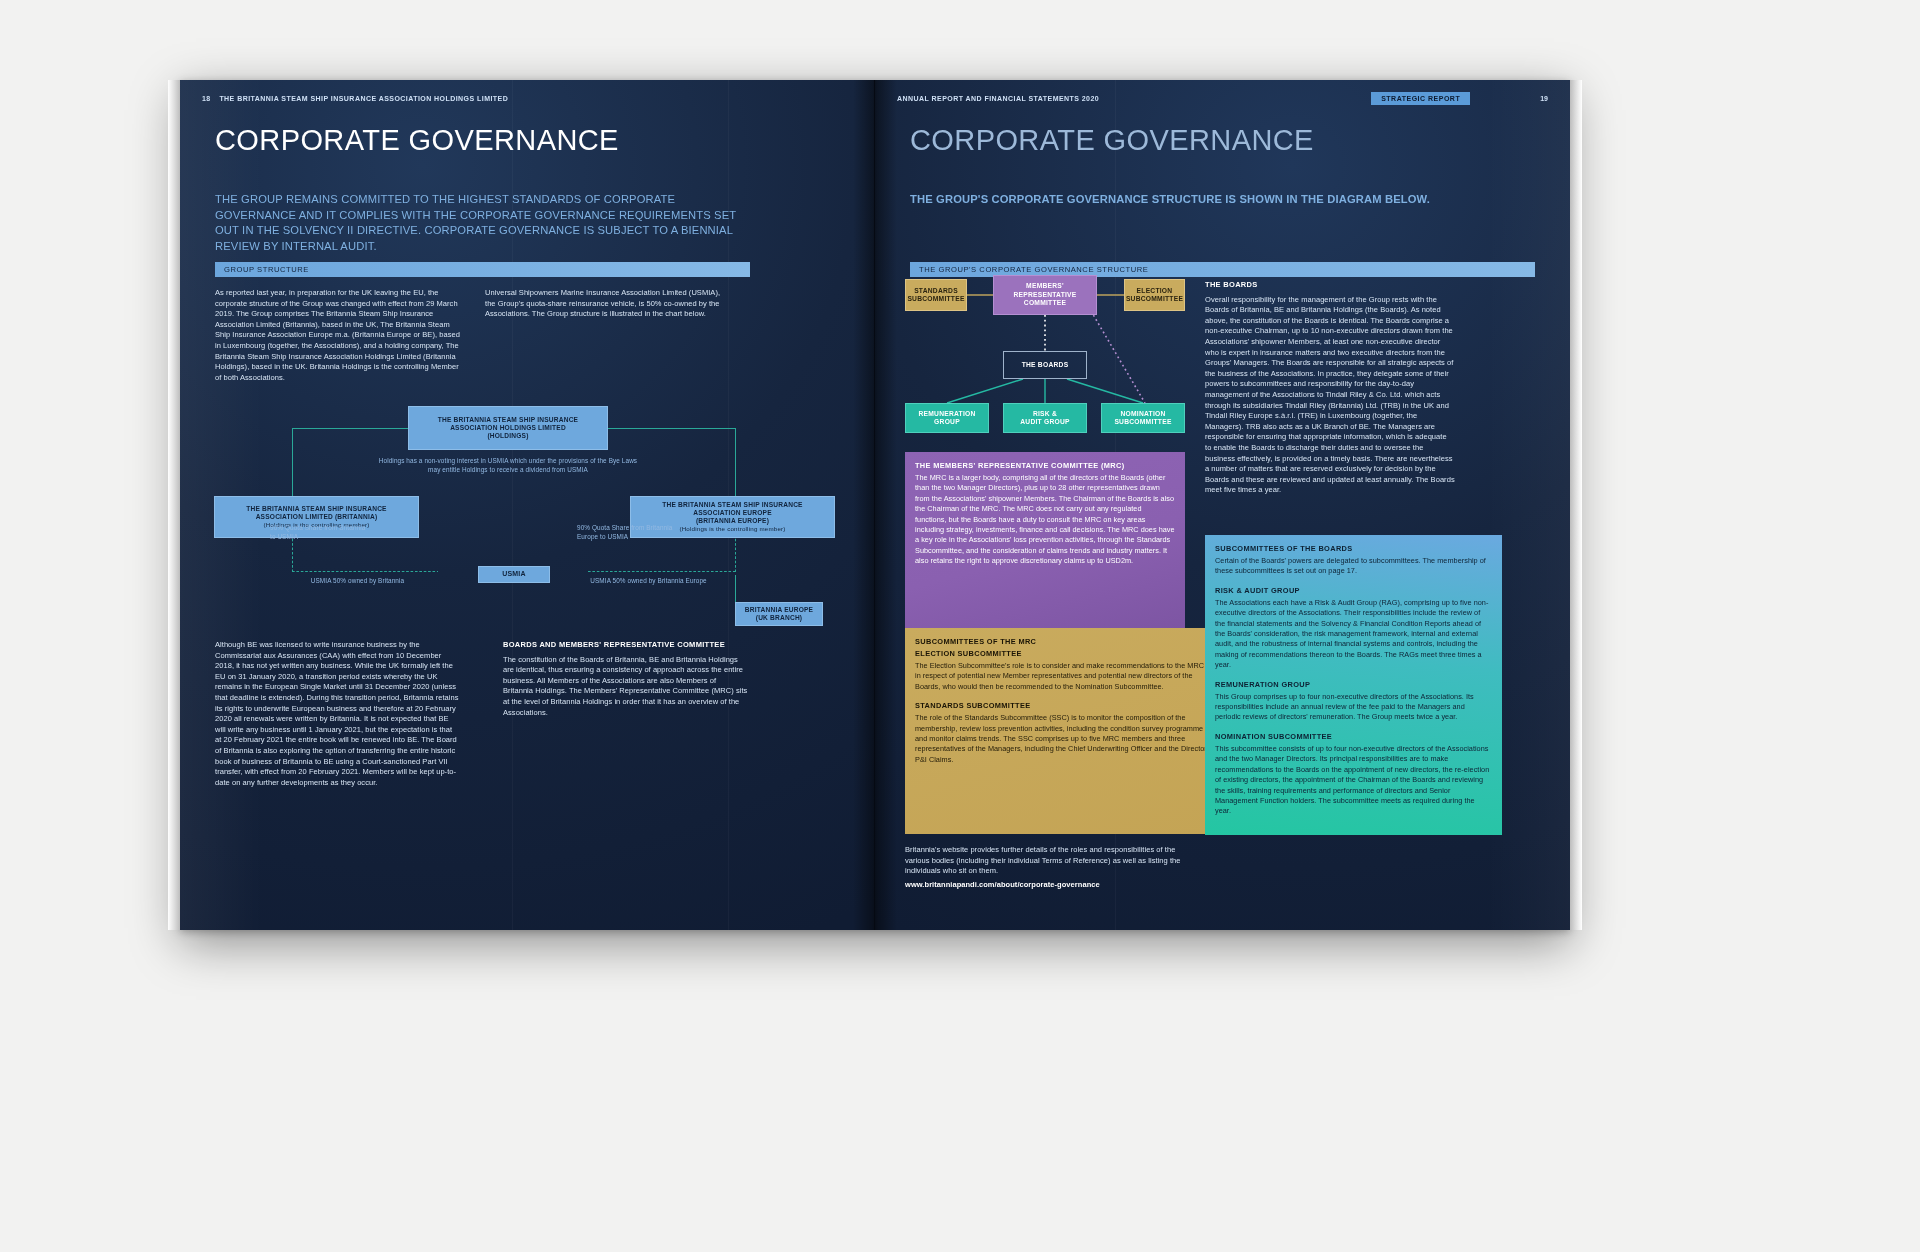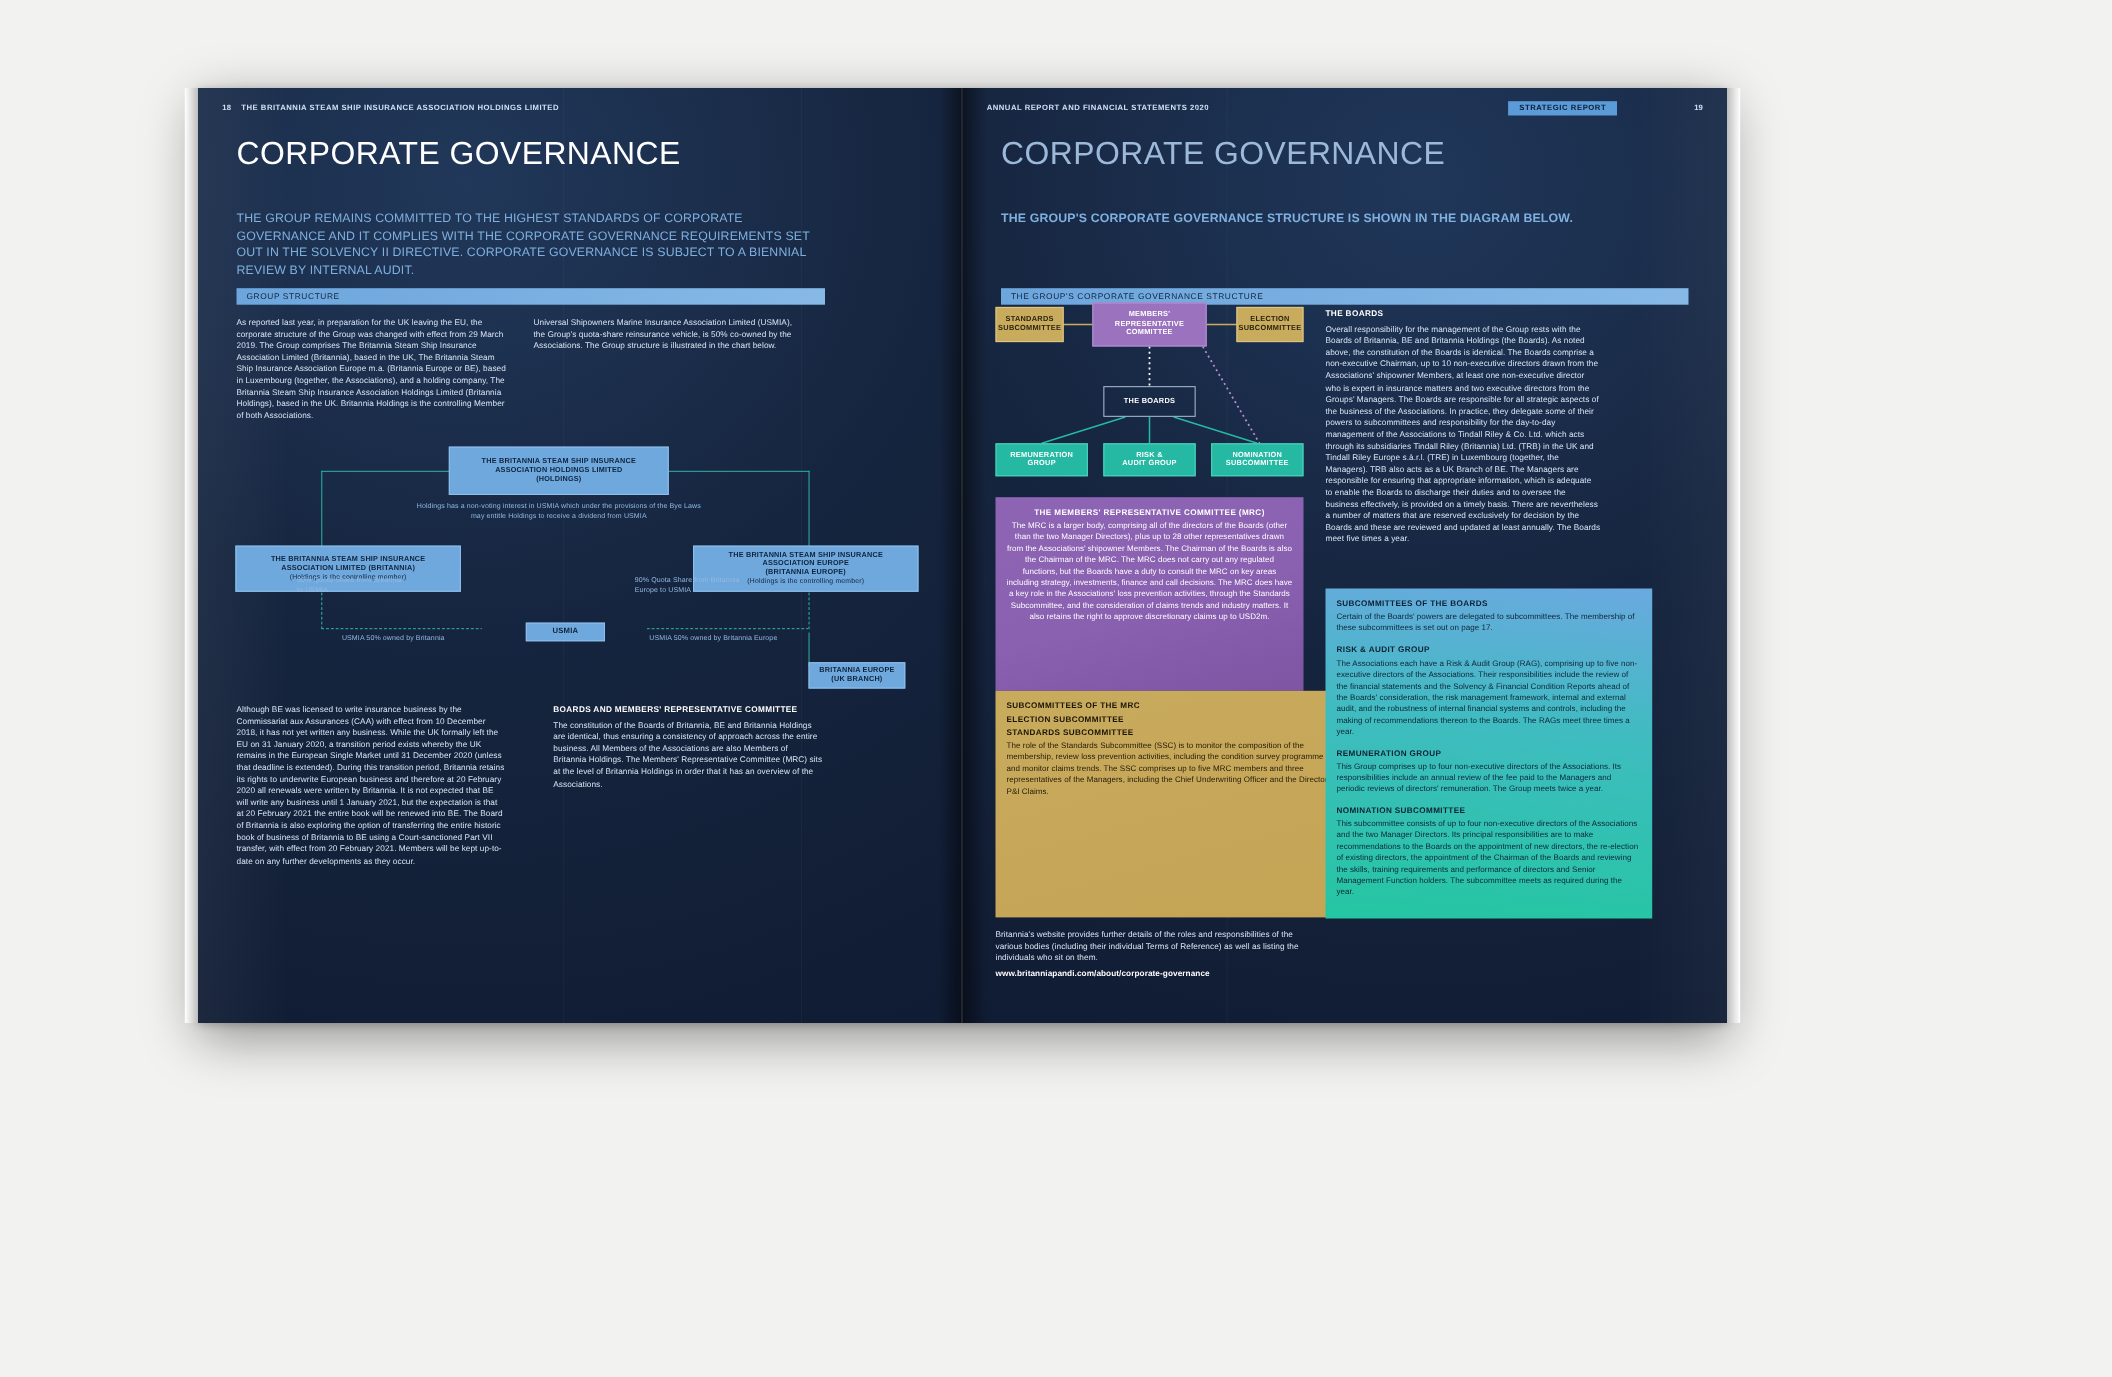--- a/index.html
+++ b/index.html
@@ -132,21 +132,21 @@
   .gbox.boards { background:transparent; color:#ffffff; border:1px solid #9fb3cb; }
 
   
   .gsvg { position:absolute; left:0; top:0; width:280px; height:165px; overflow:visible; }
 
   
   .panel { position:absolute; padding:9px 10px 10px 10px; }
   .panel .ttl { font-weight:bold; font-size:7.4px; letter-spacing:.35px; margin-bottom:3px; display:block; }
   .panel .ttl2 { font-weight:bold; font-size:7.4px; letter-spacing:.35px; margin-bottom:3px; display:block; }
   .panel p { font-size:7.3px; line-height:10.4px; letter-spacing:.03px; }
-  .panel.purple { background:linear-gradient(165deg,#8e64b4 0%, #8a60b0 55%, #7d55a3 100%); color:#fff;text-align:center; }
+  .panel.purple { background:linear-gradient(165deg,#8e64b4 0%, #8a60b0 55%, #7d55a3 100%); color:#fff; }
   .panel.gold { background:linear-gradient(165deg,#c9ab5e 0%, #c4a455 100%); color:#221b08; }
   .panel.gold .ttl, .panel.gold .ttl2 { color:#1b1506; }
   .panel.green { background:linear-gradient(185deg,#6aa9e0 0%, #3fbcc0 42%, #24c6a2 100%); color:#0e2436; }
   .panel.green .ttl { color:#0d2133; }
 
   .weblink { font-weight:bold; }
 </style>
 </head>
 <body>
 
@@ -283,20 +283,21 @@
       </div>
 
       <div class="panel purple" style="left:30px;top:372px;width:280px;height:176px">
         <span class="ttl">THE MEMBERS' REPRESENTATIVE COMMITTEE (MRC)</span>
         <p>The MRC is a larger body, comprising all of the directors of the Boards (other than the two Manager Directors), plus up to 28 other representatives drawn from the Associations' shipowner Members. The Chairman of the Boards is also the Chairman of the MRC. The MRC does not carry out any regulated functions, but the Boards have a duty to consult the MRC on key areas including strategy, investments, finance and call decisions. The MRC does have a key role in the Associations' loss prevention activities, through the Standards Subcommittee, and the consideration of claims trends and industry matters. It also retains the right to approve discretionary claims up to USD2m.</p>
       </div>
 
       <div class="panel gold" style="left:30px;top:548px;width:316px;height:206px">
         <span class="ttl">SUBCOMMITTEES OF THE MRC</span>
         <span class="ttl2">ELECTION SUBCOMMITTEE</span>
+        <p style="margin-bottom:9px">The Election Subcommittee's role is to consider and make recommendations to the MRC in respect of potential new Member representatives and potential new directors of the Boards, who would then be recommended to the Nomination Subcommittee.</p>
         <span class="ttl2">STANDARDS SUBCOMMITTEE</span>
         <p>The role of the Standards Subcommittee (SSC) is to monitor the composition of the membership, review loss prevention activities, including the condition survey programme and monitor claims trends. The SSC comprises up to five MRC members and three representatives of the Managers, including the Chief Underwriting Officer and the Director, P&amp;I Claims.</p>
       </div>
 
       <div class="bodytxt" style="left:30px;top:765px;width:280px">Britannia's website provides further details of the roles and responsibilities of the various bodies (including their individual Terms of Reference) as well as listing the individuals who sit on them.</div>
       <div class="bodytxt weblink" style="left:30px;top:800px;width:290px;font-weight:bold;color:#ffffff">www.britanniapandi.com/about/corporate-governance</div>
 
       <div class="bodytxt" style="left:330px;top:200px;width:250px">
         <span class="hd">THE BOARDS</span>
         <span>Overall responsibility for the management of the Group rests with the Boards of Britannia, BE and Britannia Holdings (the Boards). As noted above, the constitution of the Boards is identical. The Boards comprise a non-executive Chairman, up to 10 non-executive directors drawn from the Associations' shipowner Members, at least one non-executive director who is expert in insurance matters and two executive directors from the Groups' Managers. The Boards are responsible for all strategic aspects of the business of the Associations. In practice, they delegate some of their powers to subcommittees and responsibility for the day-to-day management of the Associations to Tindall Riley &amp; Co. Ltd. which acts through its subsidiaries Tindall Riley (Britannia) Ltd. (TRB) in the UK and Tindall Riley Europe s.à.r.l. (TRE) in Luxembourg (together, the Managers). TRB also acts as a UK Branch of BE. The Managers are responsible for ensuring that appropriate information, which is adequate to enable the Boards to discharge their duties and to oversee the business effectively, is provided on a timely basis. There are nevertheless a number of matters that are reserved exclusively for decision by the Boards and these are reviewed and updated at least annually. The Boards meet five times a year.</span>

